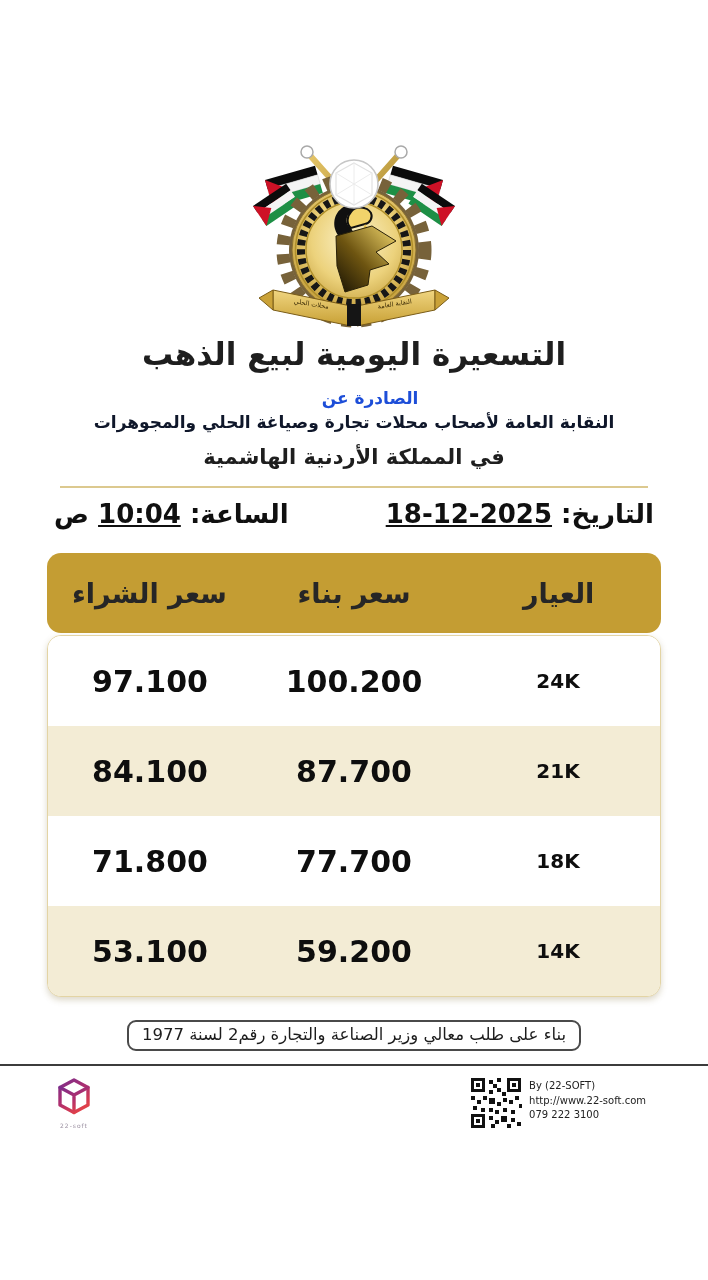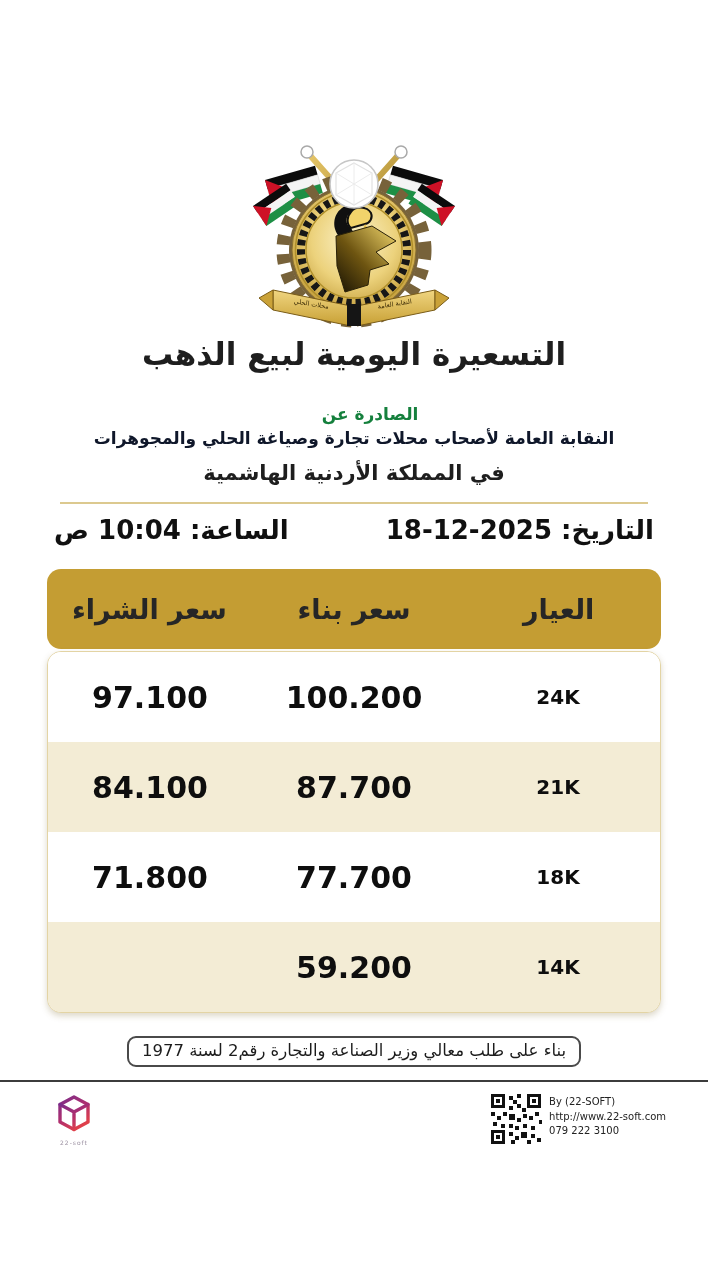--- a/index.html
+++ b/index.html
@@ -10,33 +10,33 @@
     font-family: "DejaVu Sans", sans-serif;
     color: #1c1c1c;
     position: relative;
     overflow: hidden;
   }
   .emblem-wrap { margin: 140px auto 0; width: 230px; height: 192px; }
   .emblem-wrap svg { display:block; }
 
   .hdr { text-align: center; direction: rtl; }
   .main-title   { font-size: 31px; font-weight: bold; color:#1e1e1e; margin-top: 4px; letter-spacing:-0.5px; }
-  .issued-by    { font-size: 17px; font-weight: 600; margin-top: 32px; color:#15803d;padding-left:32px; }
+  .issued-by    { font-size: 17px; font-weight: 600; margin-top: 16px; color:#1d4ed8;padding-left:32px; }
   .issuer       { font-size: 17px; font-weight: 700; margin-top: 4px; color:#0f172a; }
   .country      { font-size: 21px; font-weight: bold; margin-top: 13px; color:#1e1e1e; }
 
   .gold-rule { width: 588px; margin: 17px auto 0; border: 0; border-top: 2px solid #dcc98f; }
 
   .datetime-row {
     direction: rtl;
     display: flex; justify-content: space-between;
     padding: 0 54px; margin-top: 11px;
     font-size: 26px; font-weight: bold; color: #101010;
   }
-  .dt-num { direction: ltr; unicode-bidi: embed; }
+  .dt-num { direction: ltr; unicode-bidi: embed; text-decoration: underline; }
 
   .price-table { width: 614px; margin: 24px auto 0; }
   .pt-header {
     height: 80px; background: #c49d33; border-radius: 14px;
     display: grid; grid-template-columns: 1fr 1fr 1fr;
     align-items: center; direction: rtl; text-align: center;
     font-size: 27px; font-weight: bold; color: #262626;
   }
   .pt-body {
     margin-top: 2px; border-radius: 14px;
@@ -59,22 +59,22 @@
     width: fit-content; margin: 23px auto 0;
     border: 2px solid #4a4a4a; border-radius: 9px;
     padding: 3px 13px 5px;
     font-size: 16.5px; color: #1c1c1c;
   }
 
   .footer-rule { border: 0; border-top: 2px solid #3c3c3c; margin-top: 13px; width: 708px; }
 
   .footer {
     direction: ltr;
-    display: flex; justify-content: space-between; align-items: flex-end;
-    padding: 10px 42px 0 52px;
+    display: flex; justify-content: space-between; align-items: center;
+    padding: 10px 62px 0 52px;
   }
   .brand-cube { text-align: center; width: 44px; }
   .brand-cube .caption { font-size: 6px; color: #9a8fa0; margin-top: 1px; letter-spacing: 1px; }
   .credit { display: flex; gap: 6px; align-items: flex-start; }
   .credit-text { font-size: 10px; line-height: 1.45; color: #222; padding-top: 3px; font-family:"DejaVu Sans", sans-serif; }
 </style>
 </head>
 <body>
 
 <div class="emblem-wrap">
@@ -208,20 +208,21 @@
       <div>84.100</div>
     </div>
     <div class="price-row">
       <div class="cell-karat">18K</div>
       <div>77.700</div>
       <div>71.800</div>
     </div>
     <div class="price-row">
       <div class="cell-karat">14K</div>
       <div>59.200</div>
+      <div>53.100</div>
     </div>
   </div>
 </div>
 
 <div class="decree-note">بناء على طلب معالي وزير الصناعة والتجارة رقم2 لسنة 1977</div>
 
 <hr class="footer-rule">
 
 <div class="footer">
   <div class="brand-cube">

